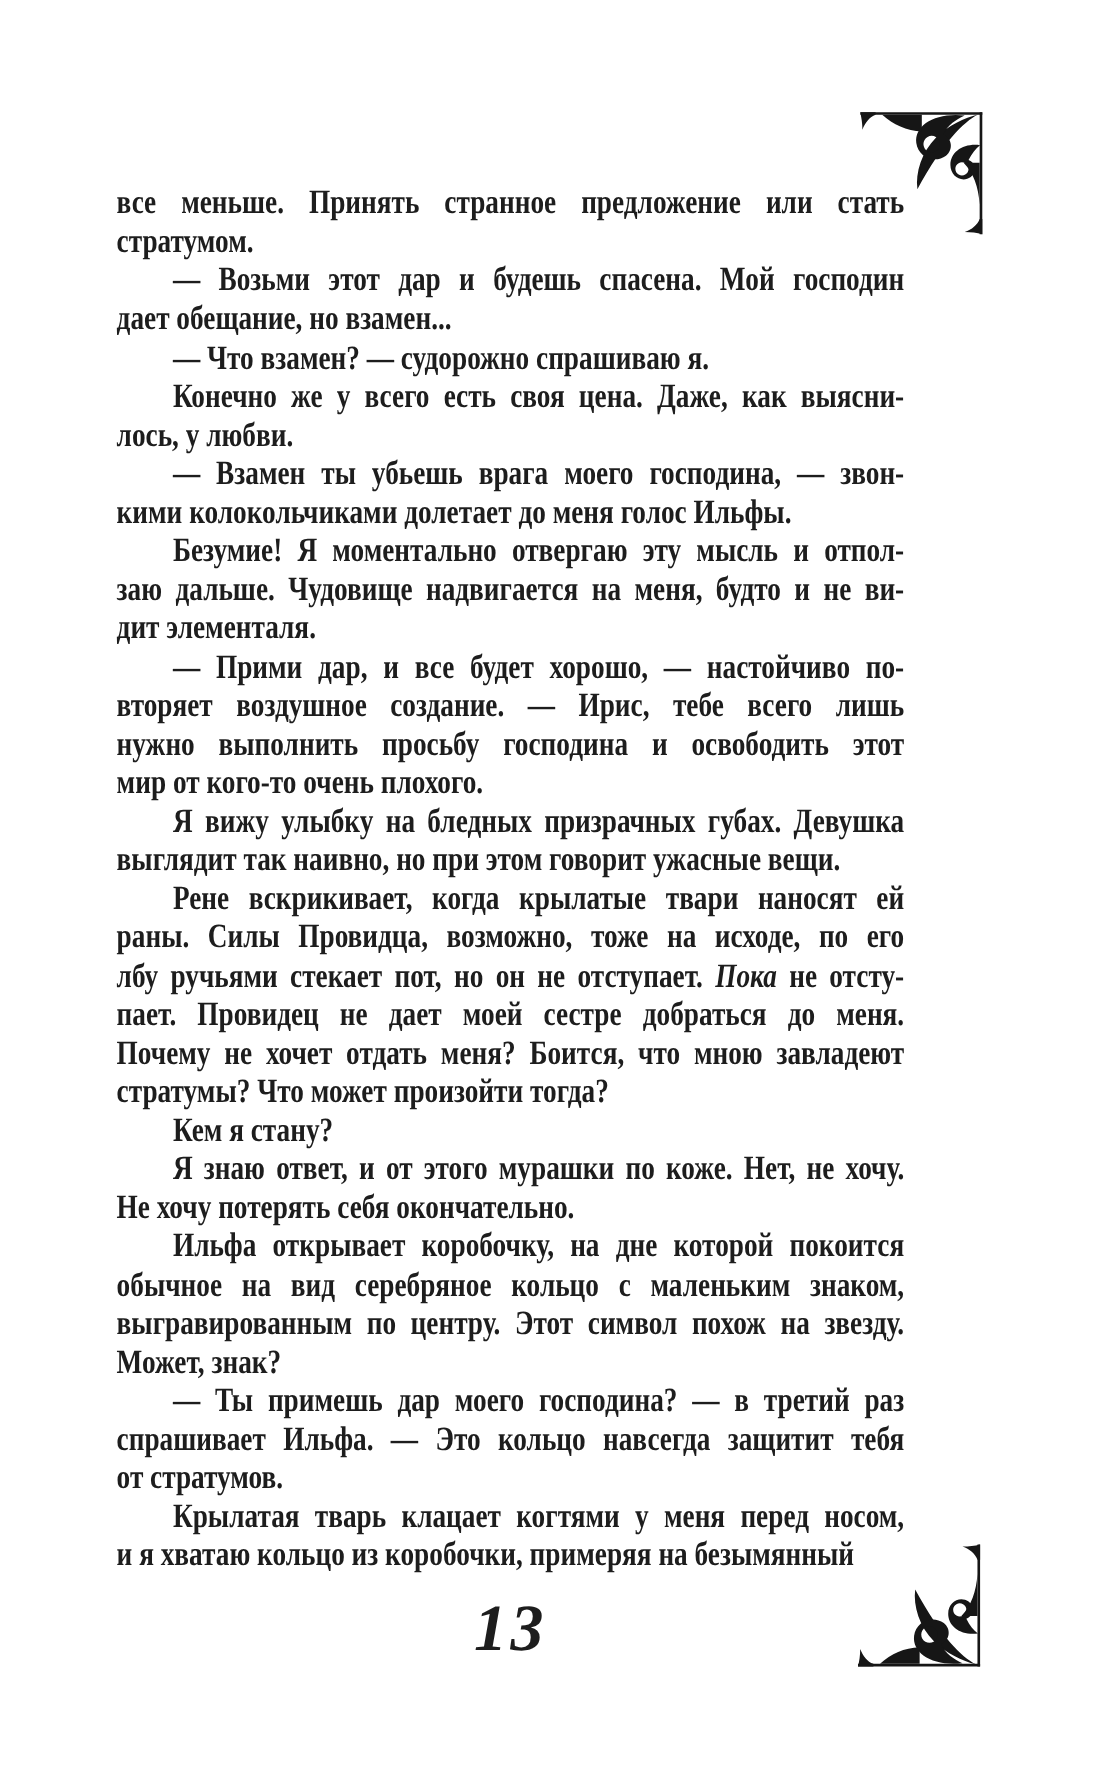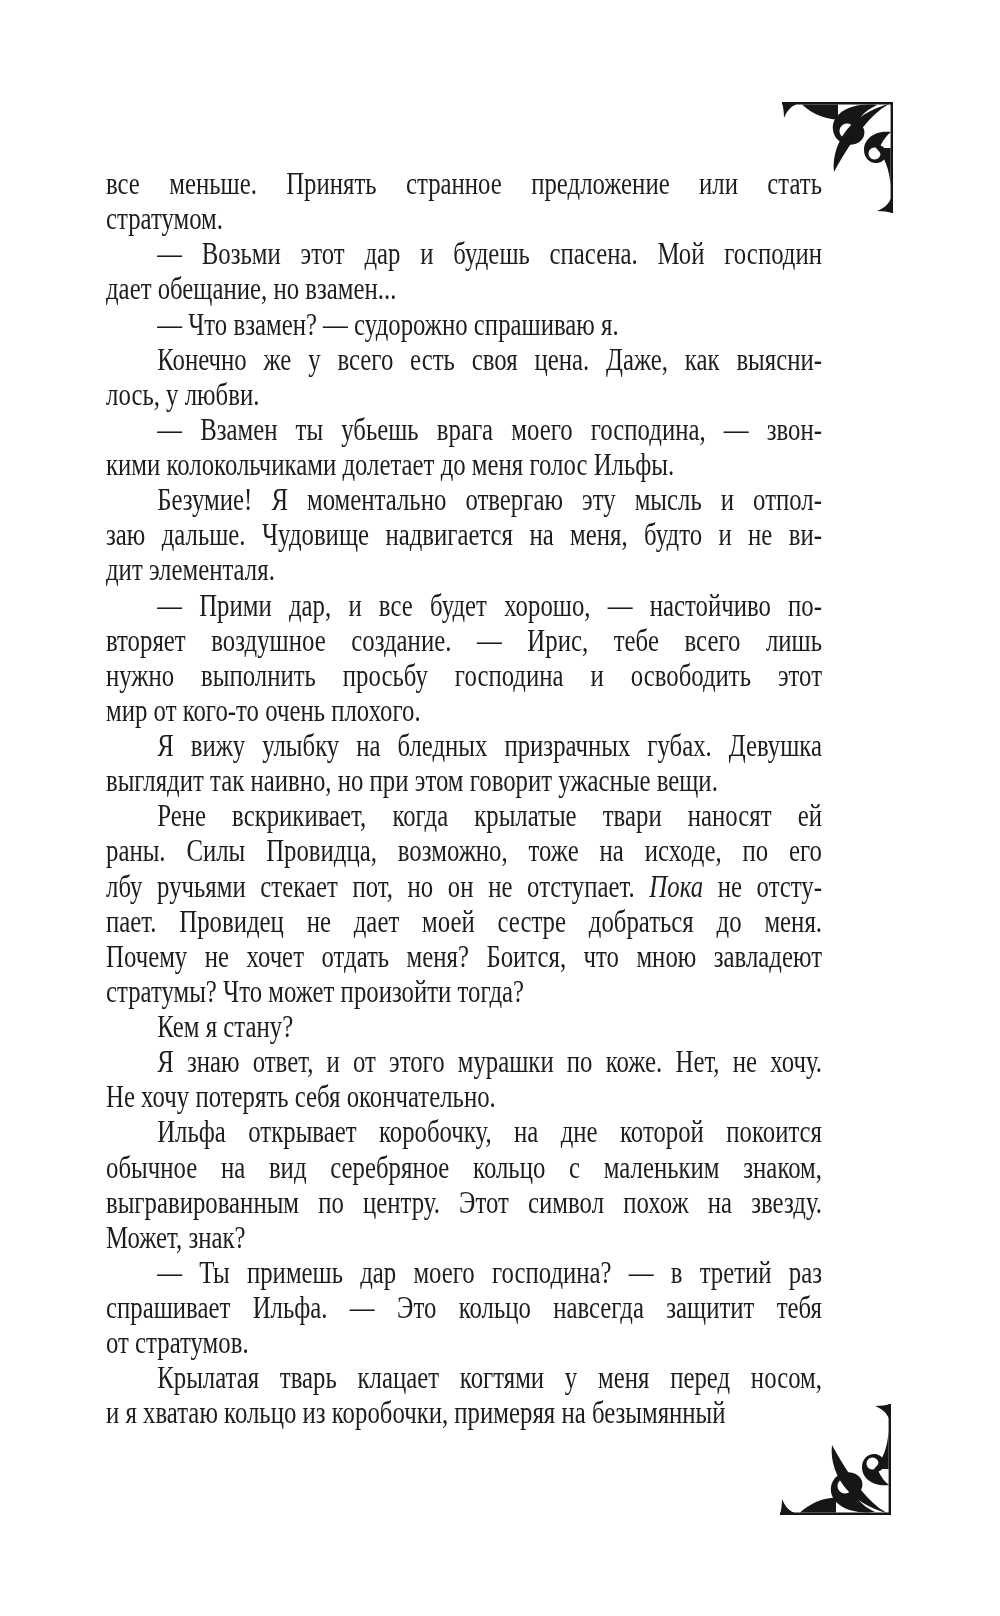--- a/index.html
+++ b/index.html
@@ -11,20 +11,21 @@
     width: 1000px;
     height: 1616px;
     position: relative;
     overflow: hidden;
     font-family: "Liberation Serif", "DejaVu Serif", serif;
   }
   .page {
     position: absolute;
     inset: 0;
     background: var(--page-bg, #ffffff);
+    font-weight: bold;
   }
   
   .textblock {
     position: absolute;
     left: 106px;
     top: 166px;
     width: 895px;
     transform: scaleX(0.8);
     transform-origin: left top;
     color: var(--text-color, #1d1d1d);
@@ -137,14 +138,15 @@
       <div class="line j"><span>обычное на вид серебряное кольцо с маленьким знаком,</span></div>
       <div class="line j"><span>выгравированным по центру. Этот символ похож на звезду.</span></div>
       <div class="line"><span>Может, знак?</span></div>
       <div class="line j i"><span>— Ты примешь дар моего господина? — в третий раз</span></div>
       <div class="line j"><span>спрашивает Ильфа. — Это кольцо навсегда защитит тебя</span></div>
       <div class="line"><span>от стратумов.</span></div>
       <div class="line j i"><span>Крылатая тварь клацает когтями у меня перед носом,</span></div>
       <div class="line"><span>и я хватаю кольцо из коробочки, примеряя на безымянный</span></div>
     </div>
 
+  <div class="pagenum">13</div>
 
 </div>
 
 </body></html>

